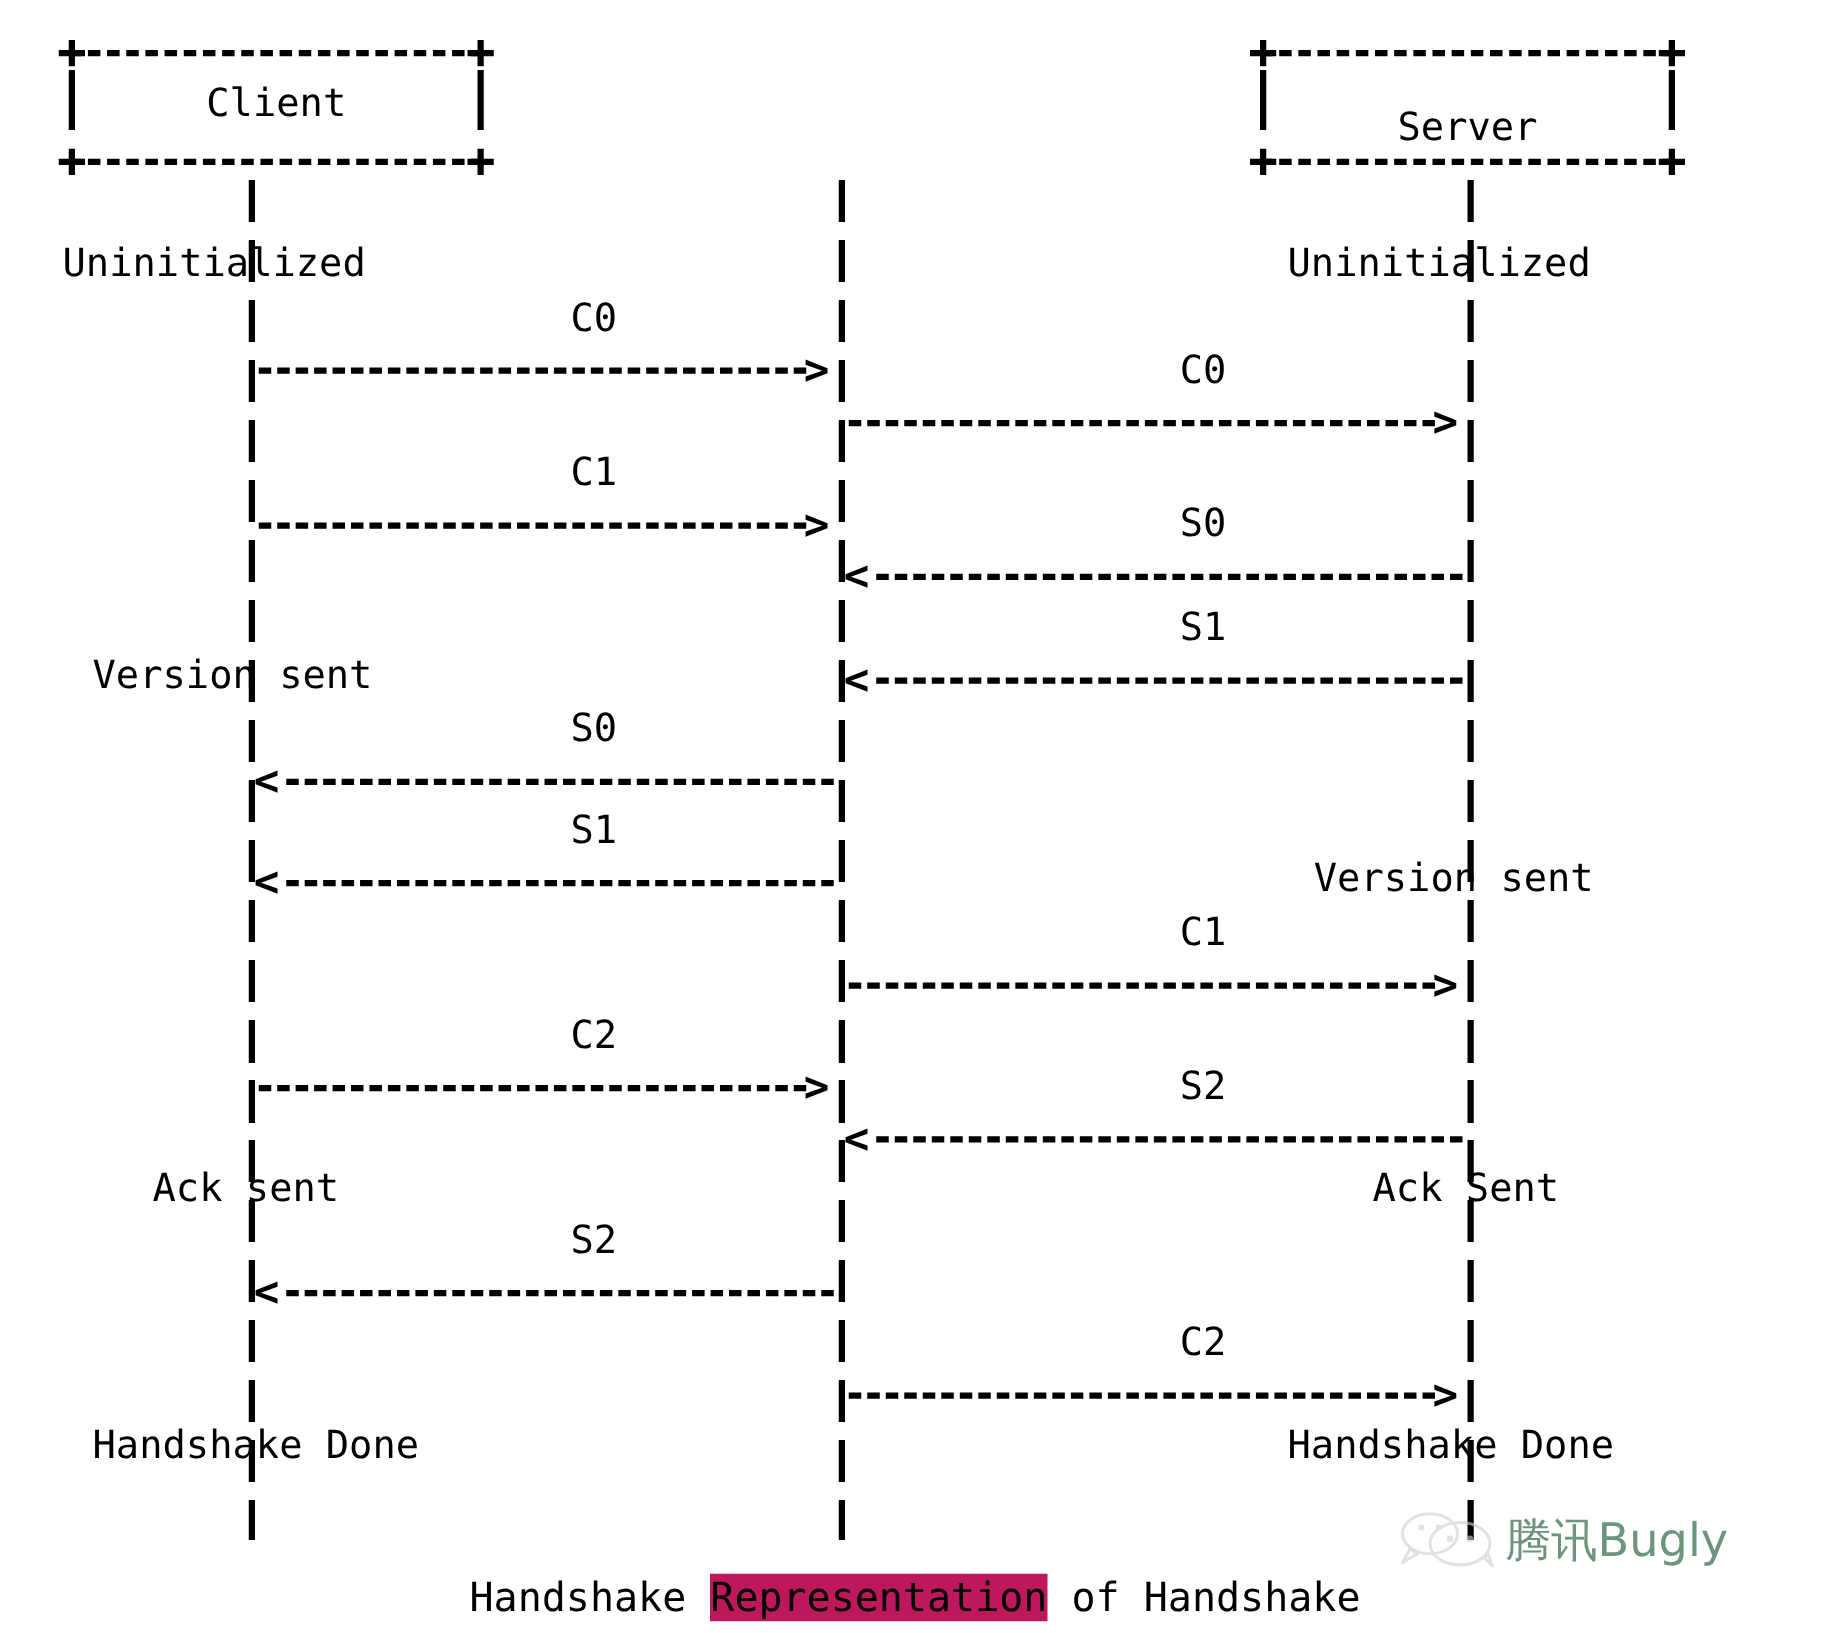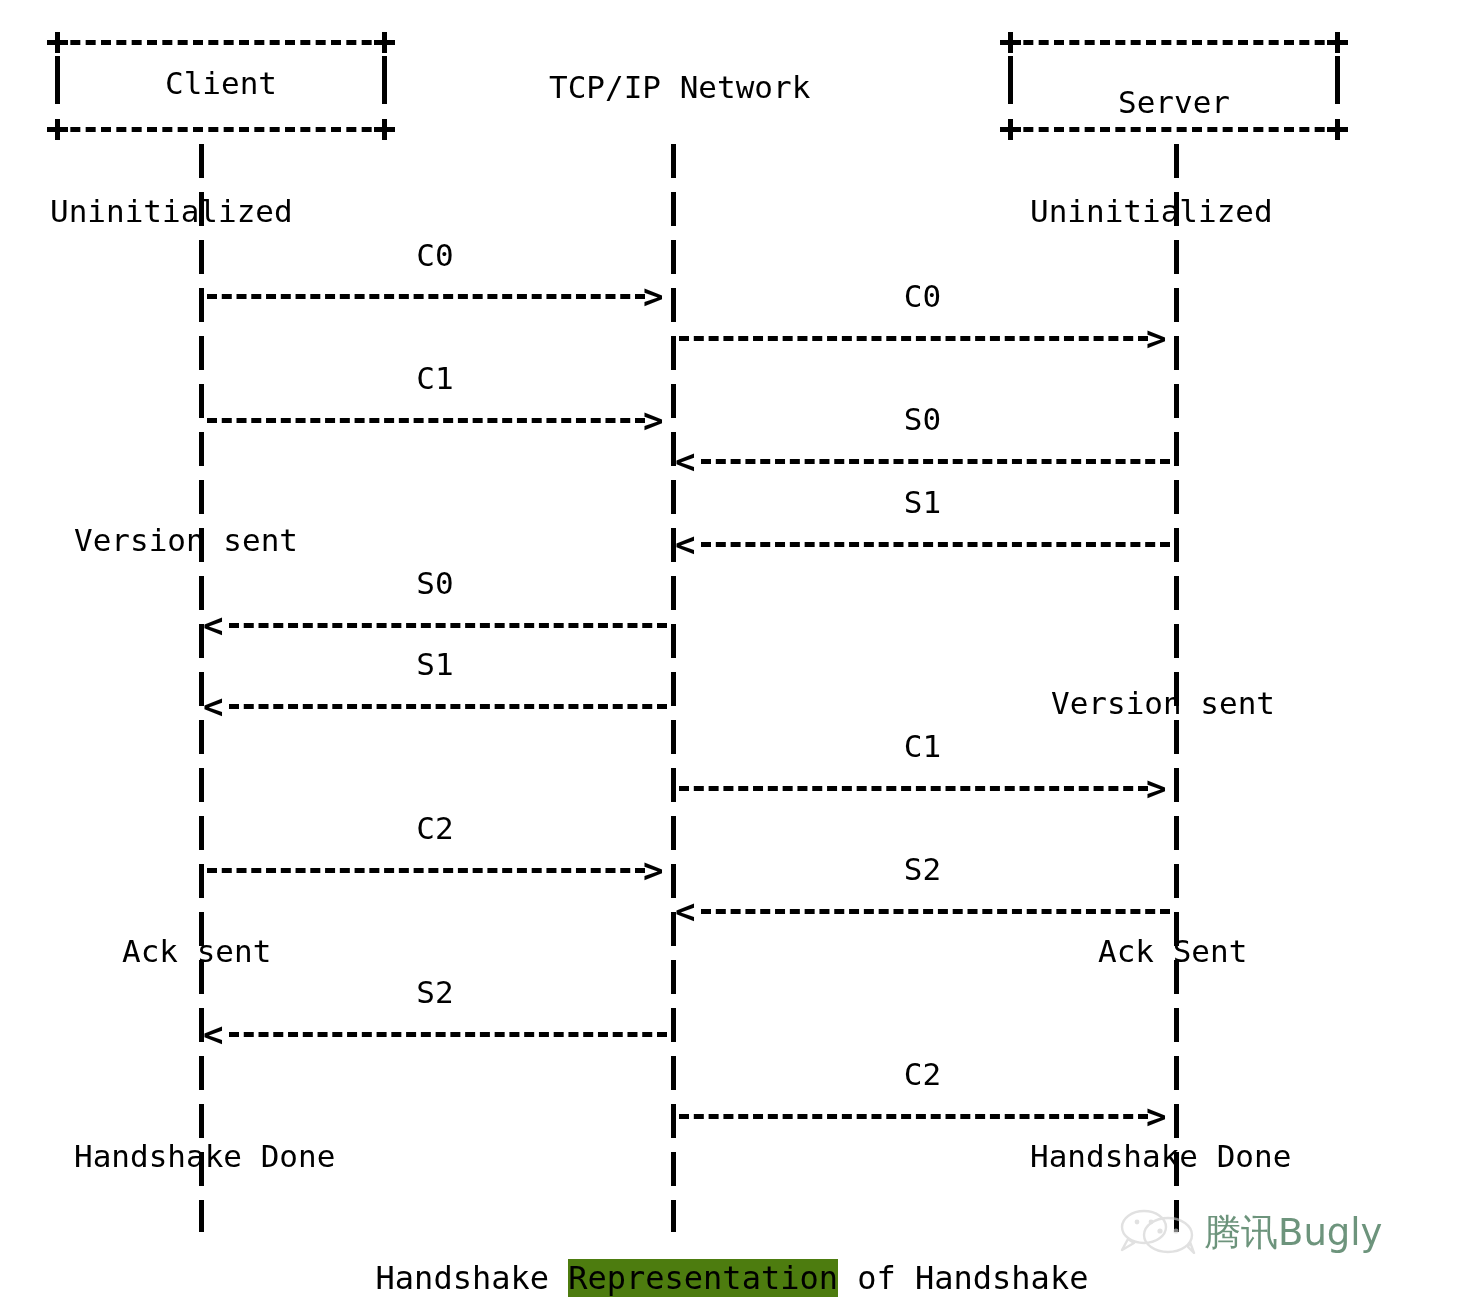--- a/index.html
+++ b/index.html
@@ -105,20 +105,21 @@
     color: #000;
   }
   .msg-label {
     position: absolute;
     white-space: pre;
     font-family: "DejaVu Sans Mono", "Liberation Mono", monospace;
     font-size: 31px;
     line-height: 31px;
     color: #000;
     text-align: center;
+    margin-left: 40px;
   }
 
   
   .state {
     position: absolute;
     white-space: pre;
     font-family: "DejaVu Sans Mono", "Liberation Mono", monospace;
     font-size: 31px;
     line-height: 31px;
     color: #000;
@@ -131,21 +132,21 @@
     top: 1258px;
     width: 1464px;
     text-align: center;
     font-family: "DejaVu Sans Mono", "Liberation Mono", monospace;
     font-size: 32px;
     line-height: 40px;
     white-space: pre;
     color: #000;
   }
   #caption .hl {
-    background: #4d7c0f;
+    background: #be185d;
   }
 
   
   #watermark {
     position: absolute;
     left: 1118px;
     top: 1208px;
     display: flex;
     align-items: center;
     gap: 8px;
@@ -181,21 +182,20 @@
     <div class="ep-rule" style="top:95px;"></div>
     <div class="ep-corner" style="left:-8px; top:0px;"></div>
     <div class="ep-corner" style="left:319px; top:0px;"></div>
     <div class="ep-corner" style="left:-8px; top:87px;"></div>
     <div class="ep-corner" style="left:319px; top:87px;"></div>
     <div class="ep-side" style="left:0px; top:24px; height:48px;"></div>
     <div class="ep-side" style="left:327px; top:24px; height:48px;"></div>
     <div class="ep-label" style="top:36px;margin-top:19px;">Server</div>
   </div>
 
-  <div class="txt" id="network-header" style="left:549px; top:72px;">TCP/IP Network</div>
 
   <div id="lifeline-layer">
       <div class="lifeline" style="left: 199px; top: 144px; height: 1088px; background: repeating-linear-gradient(rgb(0, 0, 0) 0px, rgb(0, 0, 0) 34px, transparent 34px, transparent 48px);"></div>
       <div class="lifeline" style="left: 671px; top: 144px; height: 1088px; background: repeating-linear-gradient(rgb(0, 0, 0) 0px, rgb(0, 0, 0) 34px, transparent 34px, transparent 48px);"></div>
       <div class="lifeline" style="left: 1174px; top: 144px; height: 1088px; background: repeating-linear-gradient(rgb(0, 0, 0) 0px, rgb(0, 0, 0) 34px, transparent 34px, transparent 48px);"></div>
     </div>
 
   <div id="message-layer">
       <div class="arrow" style="left: 199px; top: 294px; width: 472px;">
         <div class="shaft" style="left: 8px; width: 438px;"></div>

